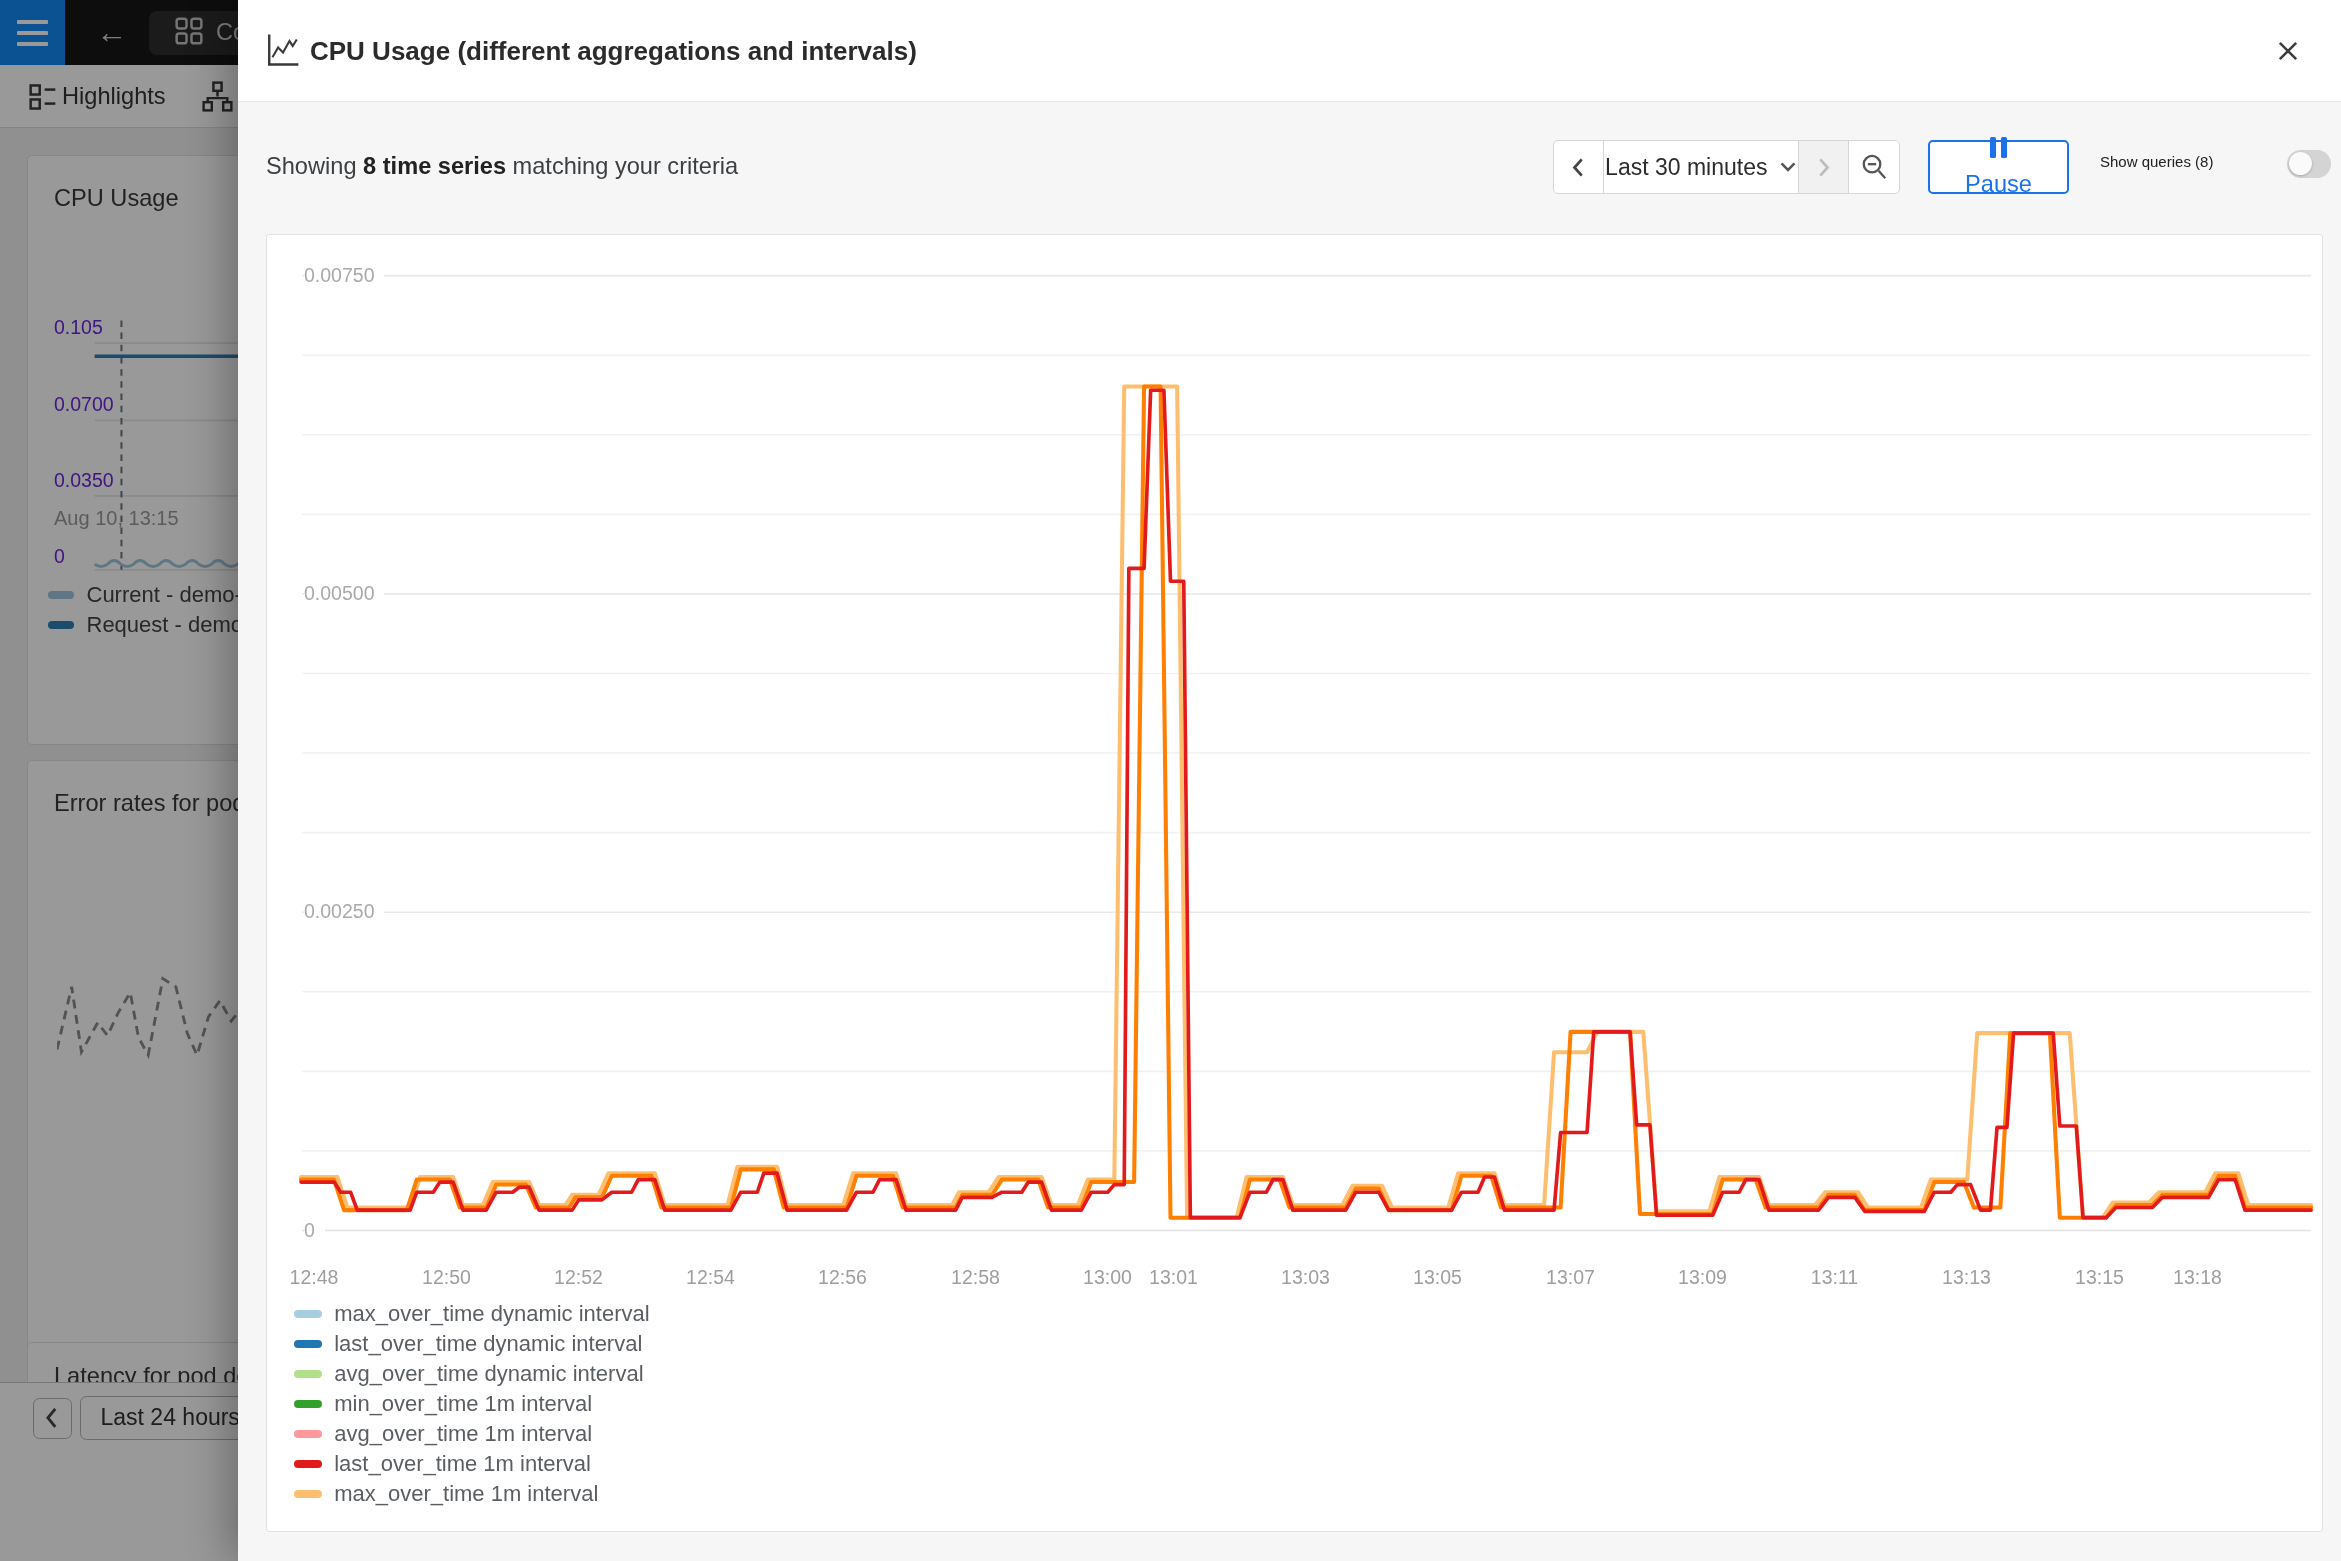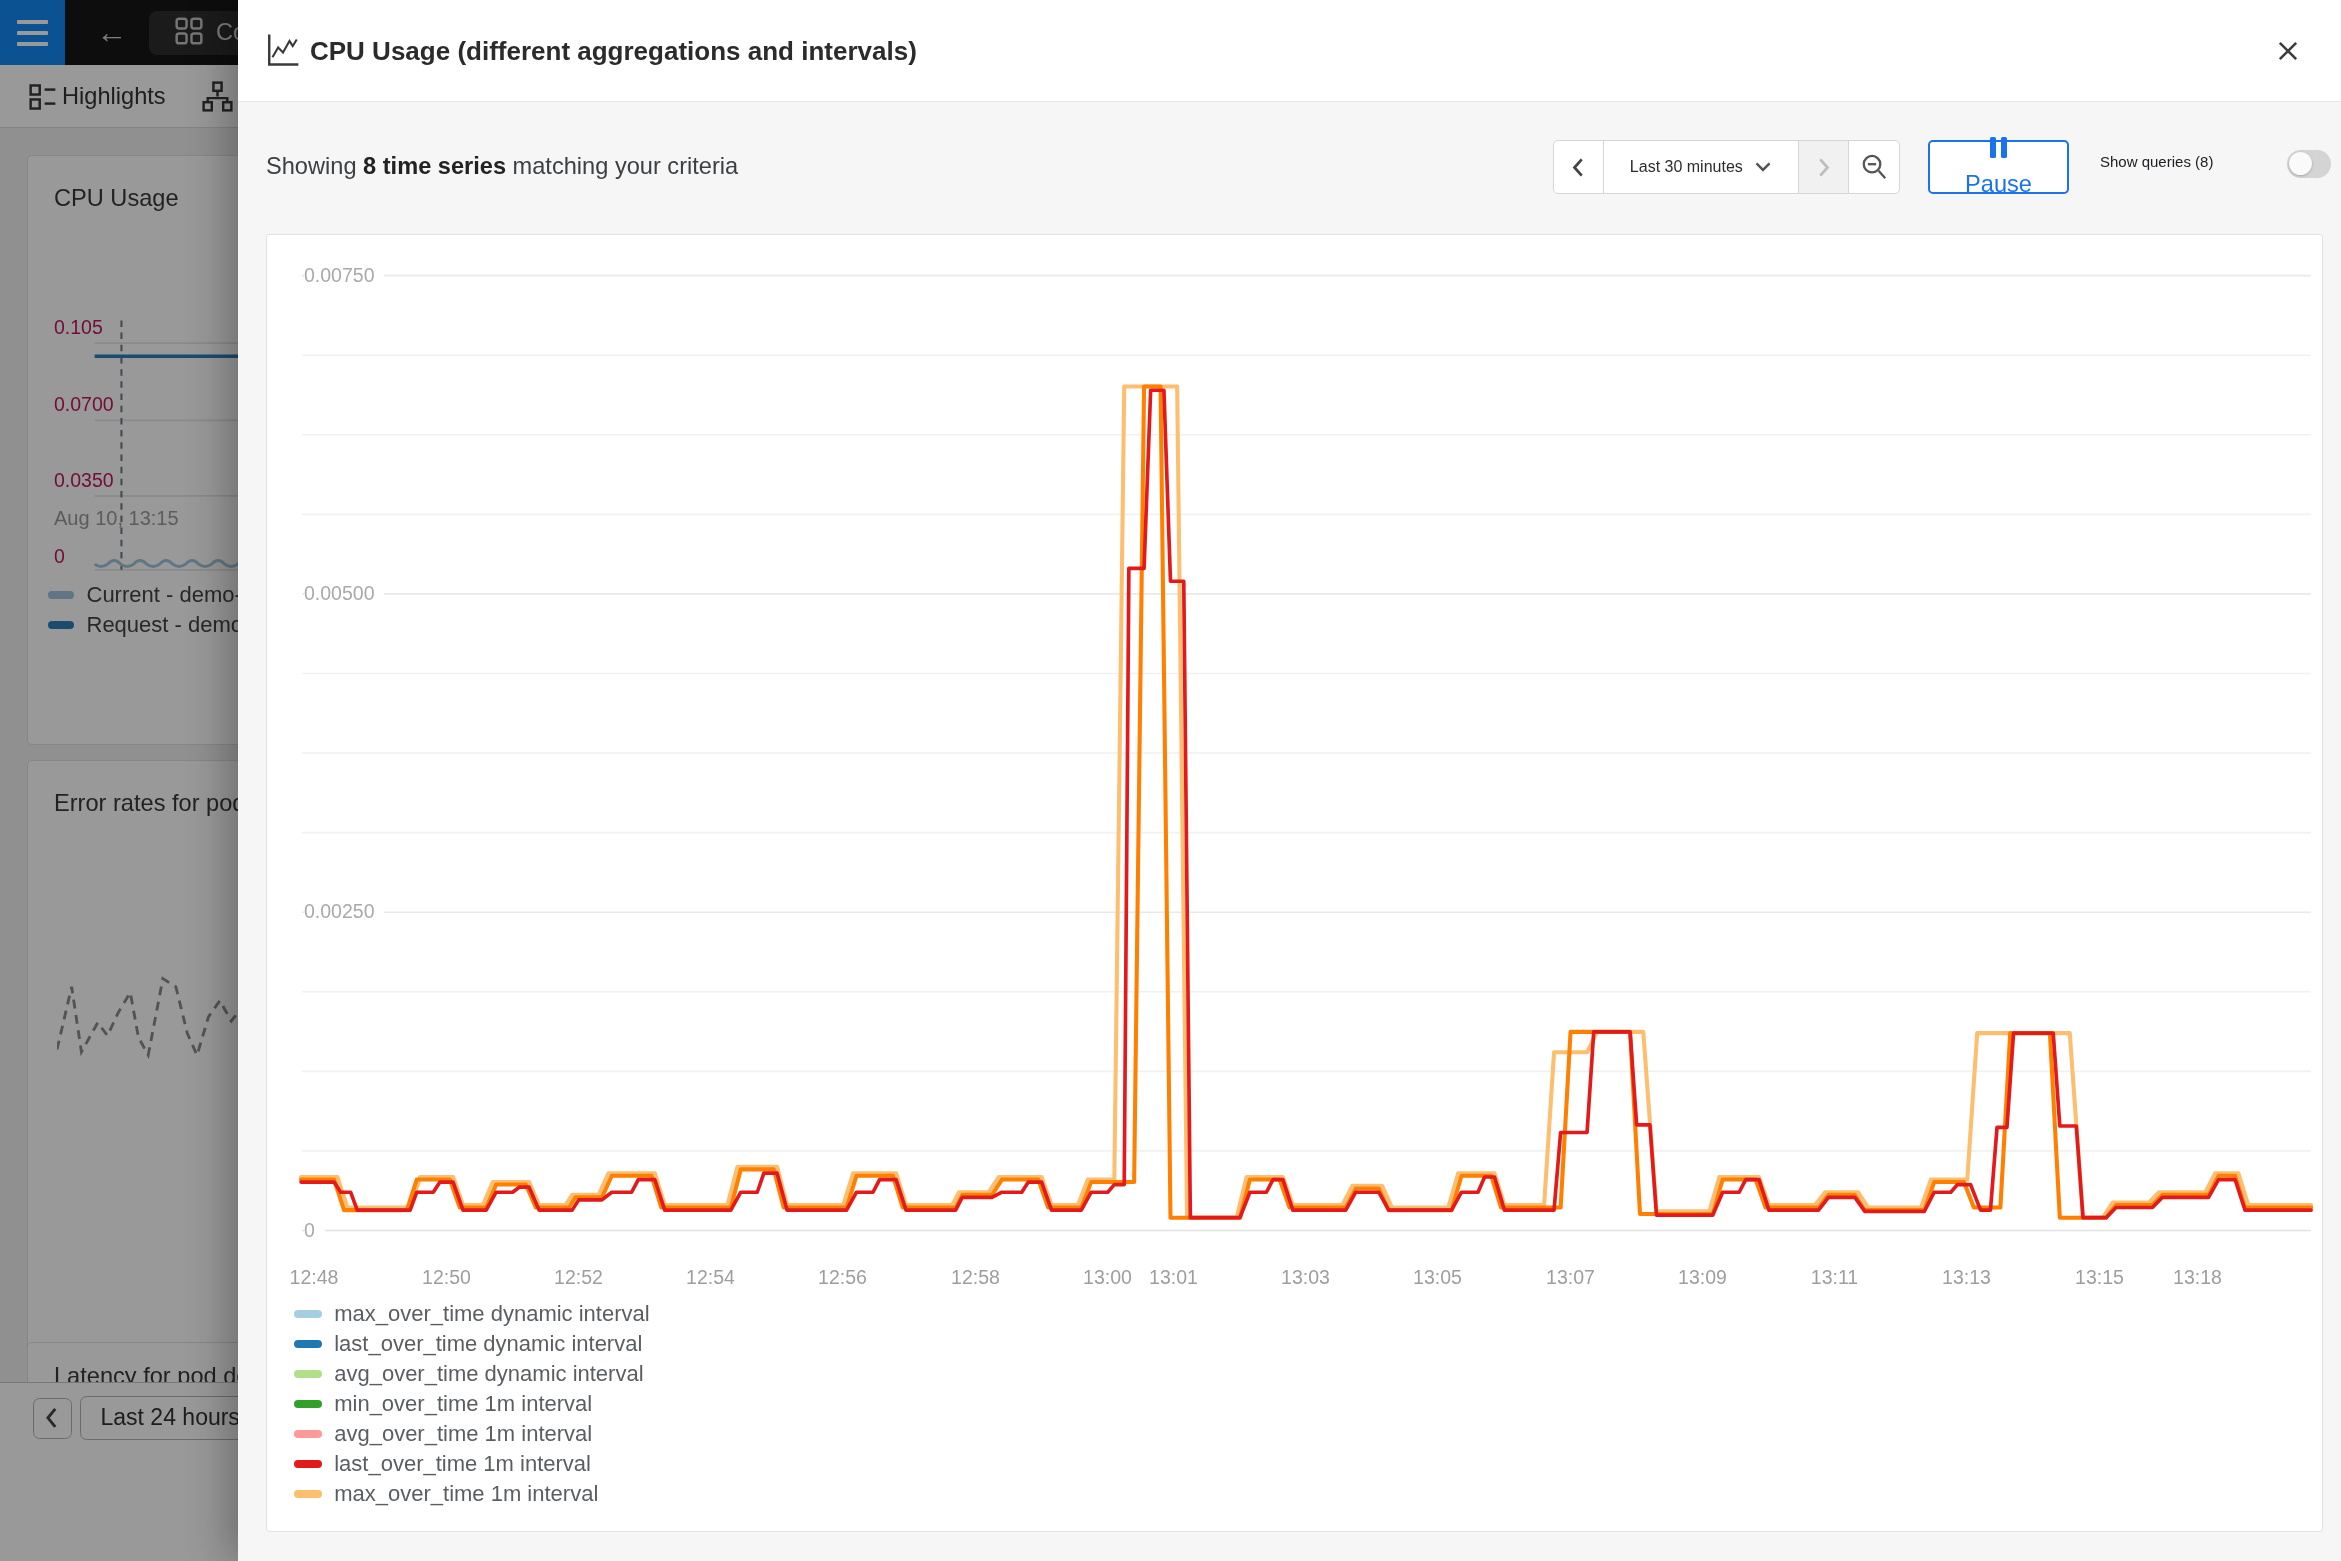--- a/index.html
+++ b/index.html
@@ -13,21 +13,21 @@
   .topbar { position:absolute; left:0; top:0; width:100%; height:65px; background:#161616; }
   .nav-burger-box { position:absolute; left:0; top:0; width:65px; height:65px; background:#1389f5; cursor:pointer; }
   .burger-bar { position:absolute; left:17px; width:31px; height:4.1px; background:#fff; border-radius:0.8px; }
   .back-arrow { position:absolute; left:94px; top:14.6px; width:36px; height:36px; color:#cfcfcf; font-size:31px; line-height:36px; text-align:center; }
   .app-chip { position:absolute; left:149px; top:10.6px; height:44px; width:106px; background:#2e2e2e; border-radius:8.1px; display:flex; align-items:center; padding-left:26px; }
   .app-chip-label { color:#cfcfcf; font-size:23.6px; margin-left:13px; }
   .tabrow { position:absolute; left:0; top:65px; width:100%; height:63px; background:#ffffff; border-bottom:1.6px solid #dcdcdc; }
   .hl-label { position:absolute; left:62px; top:18px; font-size:23.6px; color:#333; }
   .bg-card { position:absolute; left:27px; width:276px; background:#fff; border:1.6px solid #e0e0e0; border-radius:4.9px; }
   .bg-card-title { position:absolute; left:26px; top:29px; font-size:23.6px; color:#3a3a3a; white-space:nowrap; }
-  .mini-ylab { position:absolute; left:26px; font-size:19.5px; color:#be185d; }
+  .mini-ylab { position:absolute; left:26px; font-size:19.5px; color:#6d28d9; }
   .mini-xlab { position:absolute; left:26px; font-size:20px; color:#9a9a9a; white-space:nowrap; }
   .mini-leg-row { position:absolute; left:19.5px; display:flex; align-items:center; }
   .mini-leg-swatch { width:26px; height:7.3px; border-radius:4.1px; flex:none; }
   .mini-leg-label { font-size:22px; color:#444; margin-left:13px; white-space:nowrap; }
   .bottom-toolbar { position:absolute; left:0; top:1382px; width:100%; height:179px; background:#fff; border-top:1.6px solid #c9c9c9; }
   .bt-btn { position:absolute; left:33px; top:14.6px; width:39px; height:41px; border:1.6px solid #b5b5b5; border-radius:6.5px; background:#fff; }
   .bt-range { position:absolute; left:80px; top:13px; width:211px; height:44px; border:1.6px solid #b5b5b5; border-radius:6.5px; background:#fff;
               font-size:23px; color:#333; line-height:41px; padding-left:19.5px; white-space:nowrap; overflow:hidden; }
   
   #dim-overlay { position:absolute; inset:0; background:rgba(0,0,0,0.40); }
@@ -38,21 +38,21 @@
   .modal-title { position:absolute; left:72px; top:36px; font-size:26px; font-weight:bold; color:#2b2b2b; white-space:nowrap; }
   .chart-title-icon { position:absolute; left:28px; top:33px; }
   .close-btn { position:absolute; right:36px; top:33px; width:36px; height:36px; cursor:pointer; }
   .summary { position:absolute; left:28px; top:153px; font-size:23.6px; color:#3c4043; }
   .summary b { color:#222; }
   
   .ctrl-group { position:absolute; left:1315px; top:140px; height:54px; background:#fff; border:1.6px solid #d6d6d6; border-radius:4.9px; display:flex; align-items:stretch; }
   .ctrl-seg { display:flex; align-items:center; justify-content:center; border-right:1.6px solid #d6d6d6; }
   .ctrl-seg:last-child { border-right:none; }
   .ctrl-seg.sq { width:50px; }
-  .ctrl-range { width:195px; font-size:16px; color:#2c2c2c; gap:11.4px; white-space:nowrap; }
+  .ctrl-range { width:195px; font-size:23px; color:#2c2c2c; gap:11.4px; white-space:nowrap; }
   .ctrl-seg.disabled { background:#f1f1f1; }
   .pause-btn { position:absolute; left:1690px; top:140px; width:141px; height:54px; background:#fff; border:2.4px solid #1a73e8; border-radius:4.9px;
                display:flex; align-items:center; justify-content:center; gap:13px; color:#1a73e8; font-size:23.6px; cursor:pointer;flex-direction:column; }
   .pause-bars { display:flex; gap:5.7px; }
   .pause-bars i { width:5.7px; height:21px; background:#1a73e8; border-radius:1.6px; }
   .showq-label { position:absolute; left:1862px; top:153px; font-size:15px; color:#202124; white-space:nowrap; }
   .toggle { position:absolute; left:2049px; top:150px; width:44px; height:28px; background:#d4d4d4; border-radius:14px; cursor:pointer; }
   .toggle-knob { position:absolute; left:2.4px; top:2.4px; width:23px; height:23px; background:#fafafa; border-radius:50%; box-shadow:0 0.8px 2.4px rgba(0,0,0,0.25); }
   
   .chart-panel { position:absolute; left:28px; top:234px; width:2057px; height:1298px; background:#fff; border:1.6px solid #e2e2e2; border-radius:3px; }

